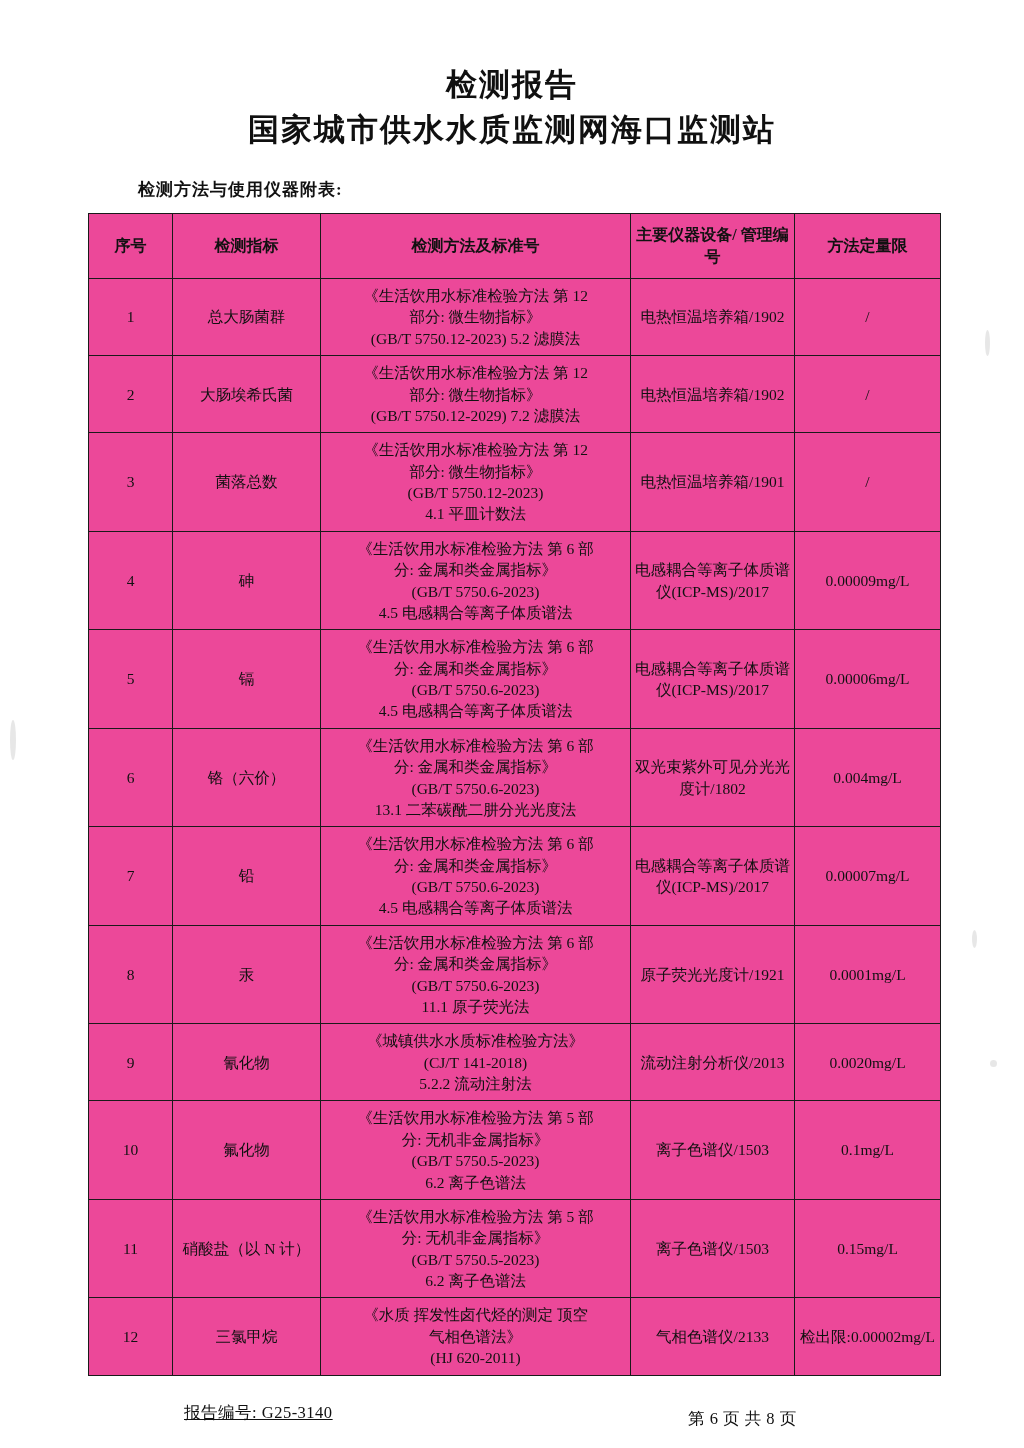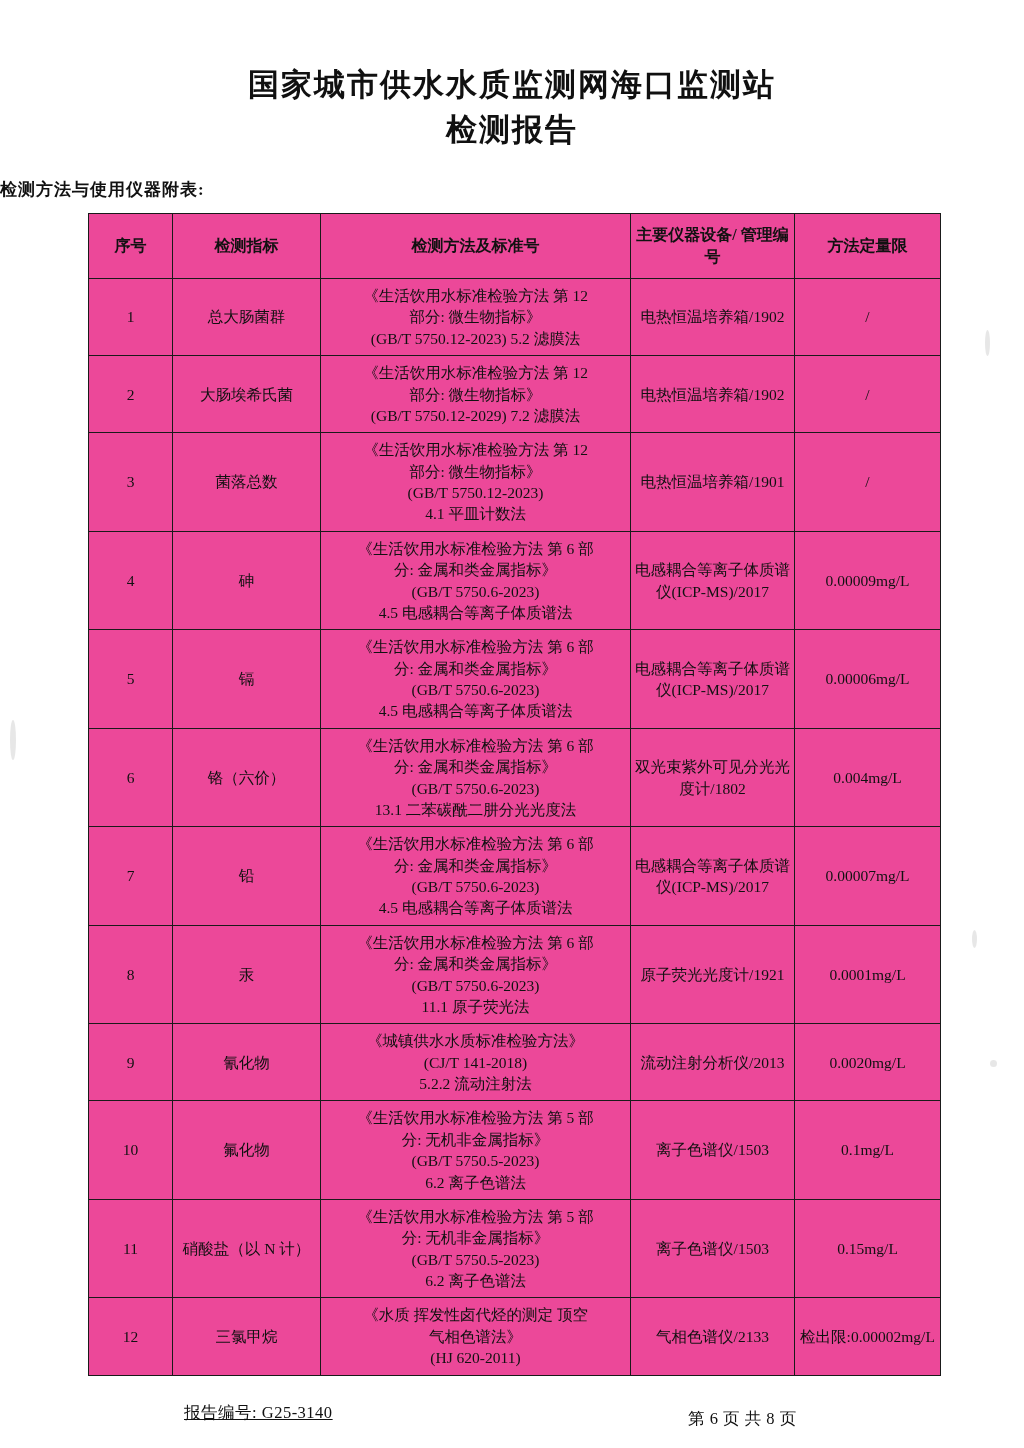--- a/index.html
+++ b/index.html
@@ -35,20 +35,21 @@
   .title-line {
     font-family: "DejaVu Serif", "Liberation Serif", serif;
     font-weight: bold;
     font-size: 31px;
     letter-spacing: 2px;
     line-height: 1.45;
     color: #101010;
   }
   .subtitle-row {
     margin-top: 26px;
+    padding-left: 138px;
     font-size: 17px;
     font-weight: bold;
     letter-spacing: 1px;
   }
   table.report {
     border-collapse: collapse;
     table-layout: fixed;
     margin: 12px 0 0 88px;
     width: 852px;
     background: #ec4899;
@@ -109,22 +110,22 @@
 <body>
 
 <div class="page">
 
   <div class="scan-mark" style="left:10px;top:720px;width:6px;height:40px;"></div>
   <div class="scan-mark" style="left:985px;top:330px;width:5px;height:26px;"></div>
   <div class="scan-mark" style="left:990px;top:1060px;width:7px;height:7px;"></div>
   <div class="scan-mark" style="left:972px;top:930px;width:5px;height:18px;"></div>
 
   <div class="title-block">
+    <div class="title-line">检测报告</div>
     <div class="title-line">国家城市供水水质监测网海口监测站</div>
-    <div class="title-line">检测报告</div>
   </div>
 
   <div class="subtitle-row">检测方法与使用仪器附表:</div>
 
   <table class="report">
     <colgroup>
       <col class="c-no">
         <col class="c-item">
         <col class="c-method">
         <col class="c-device">

